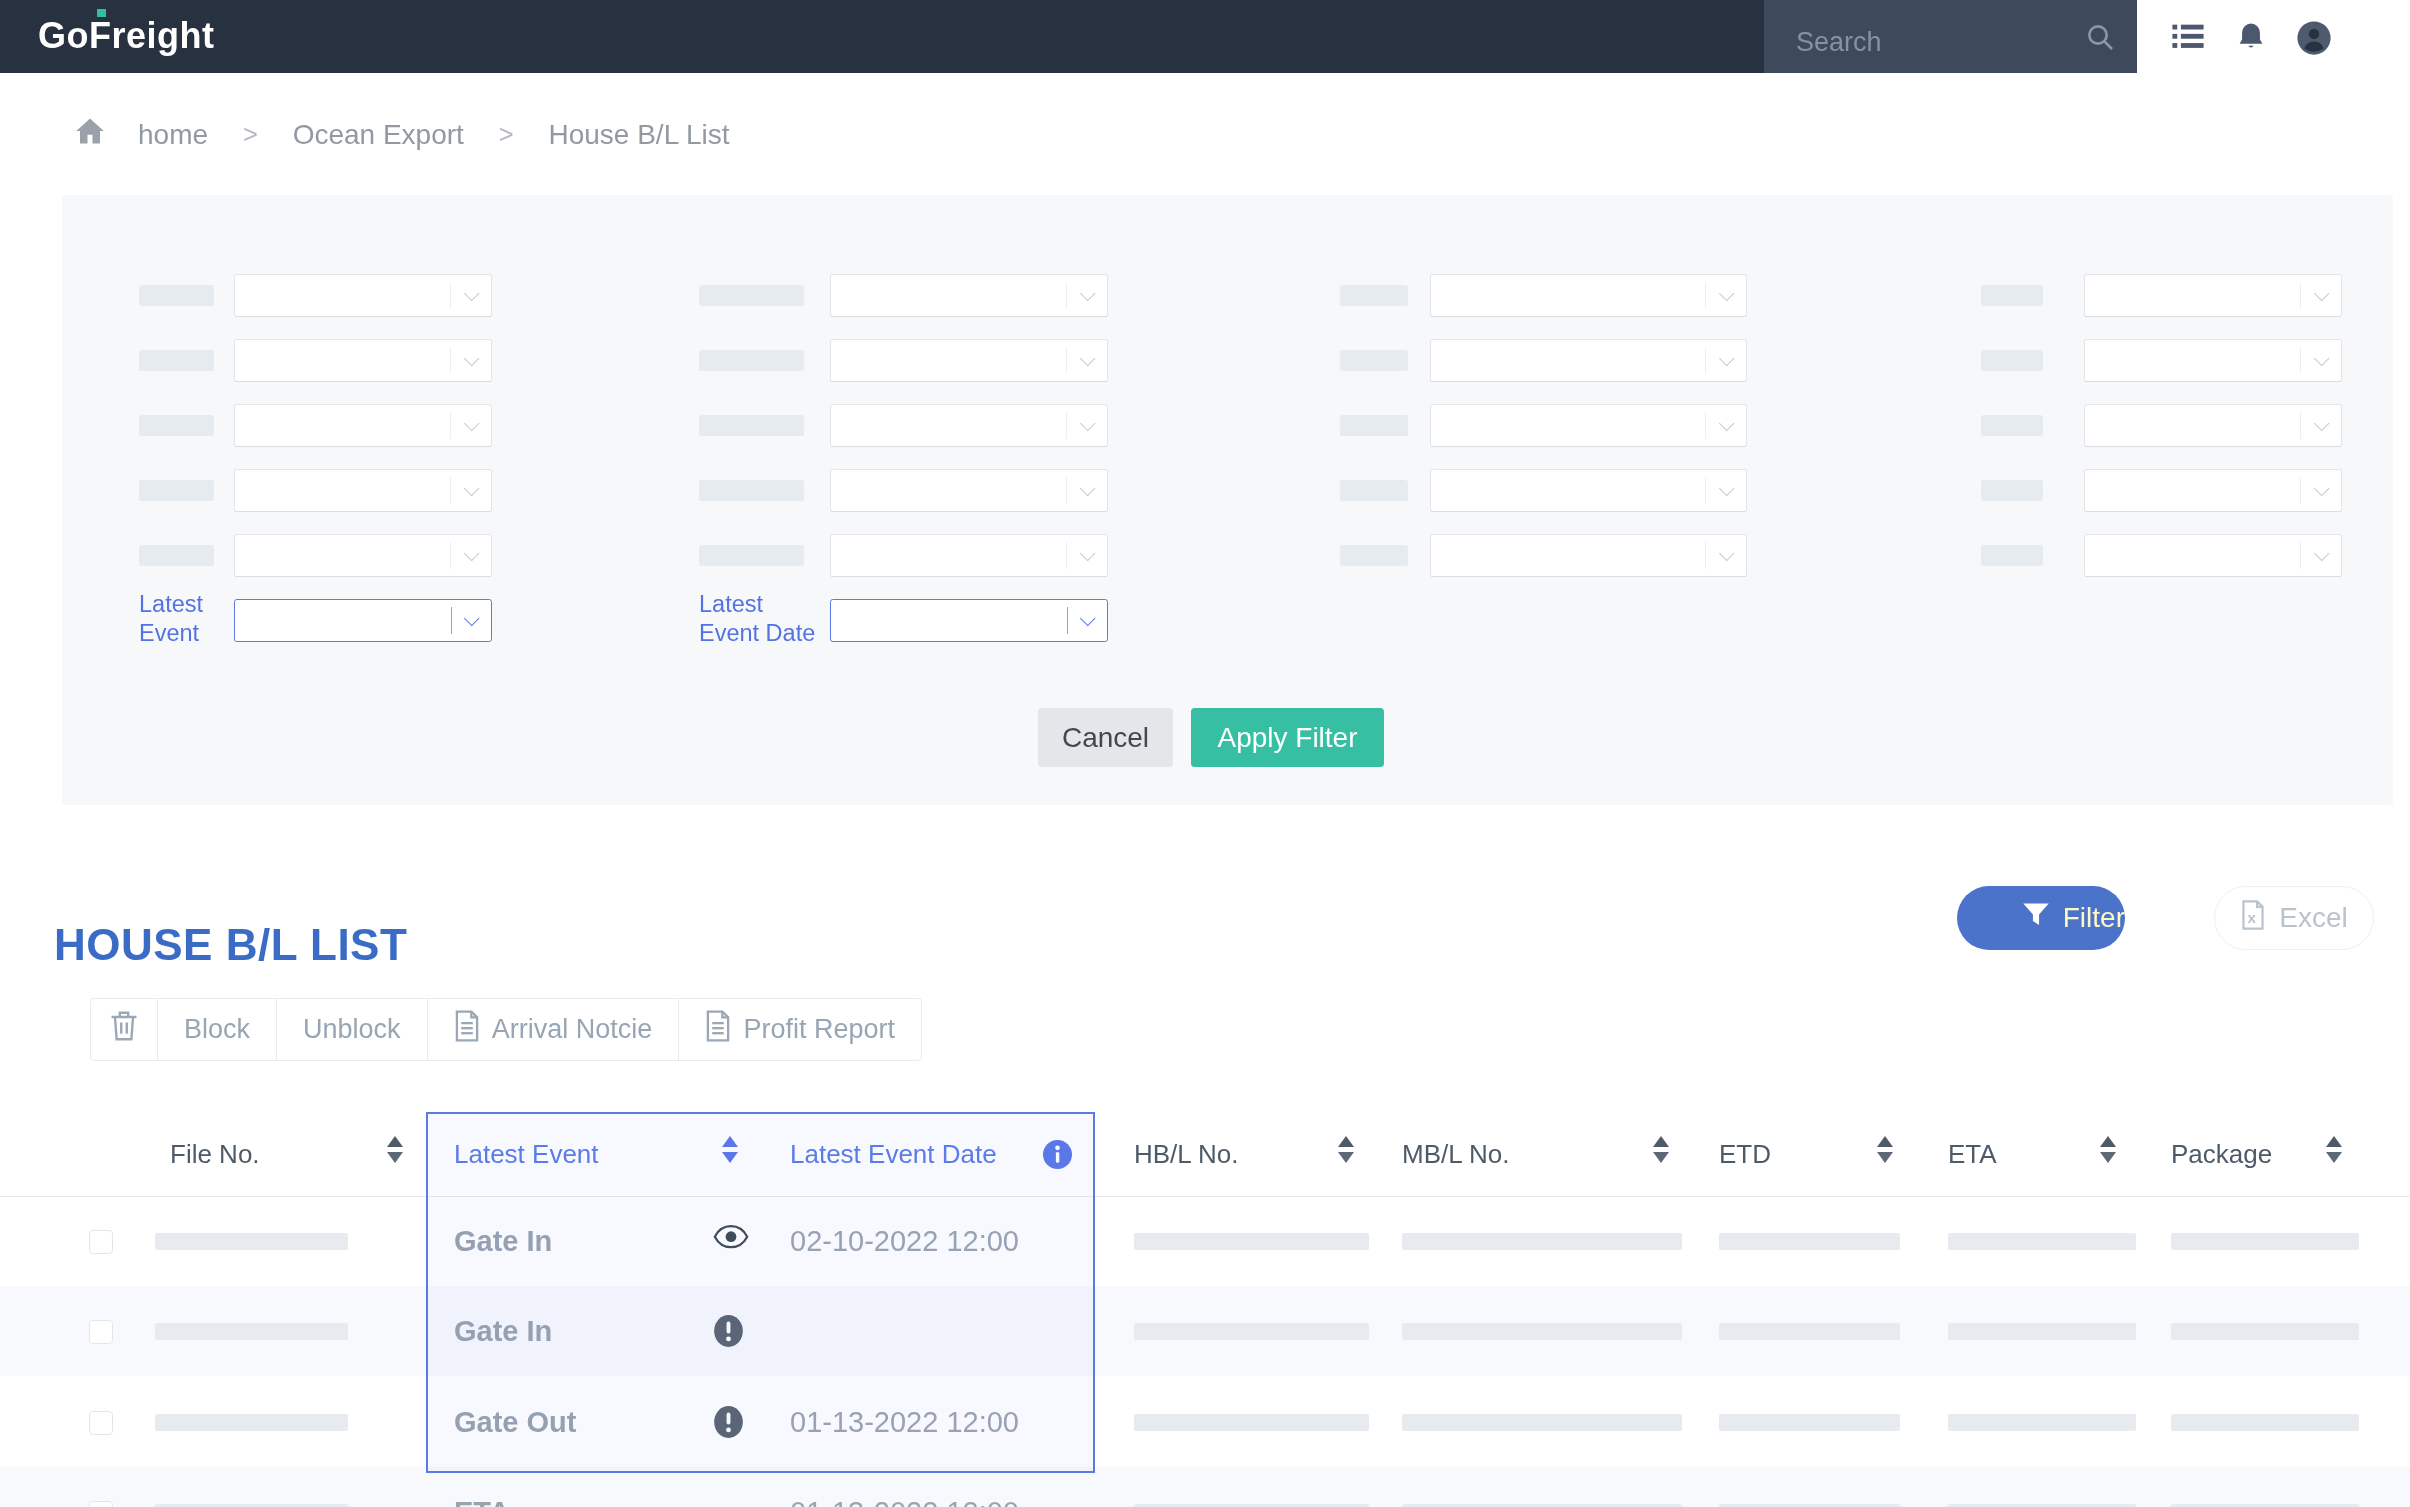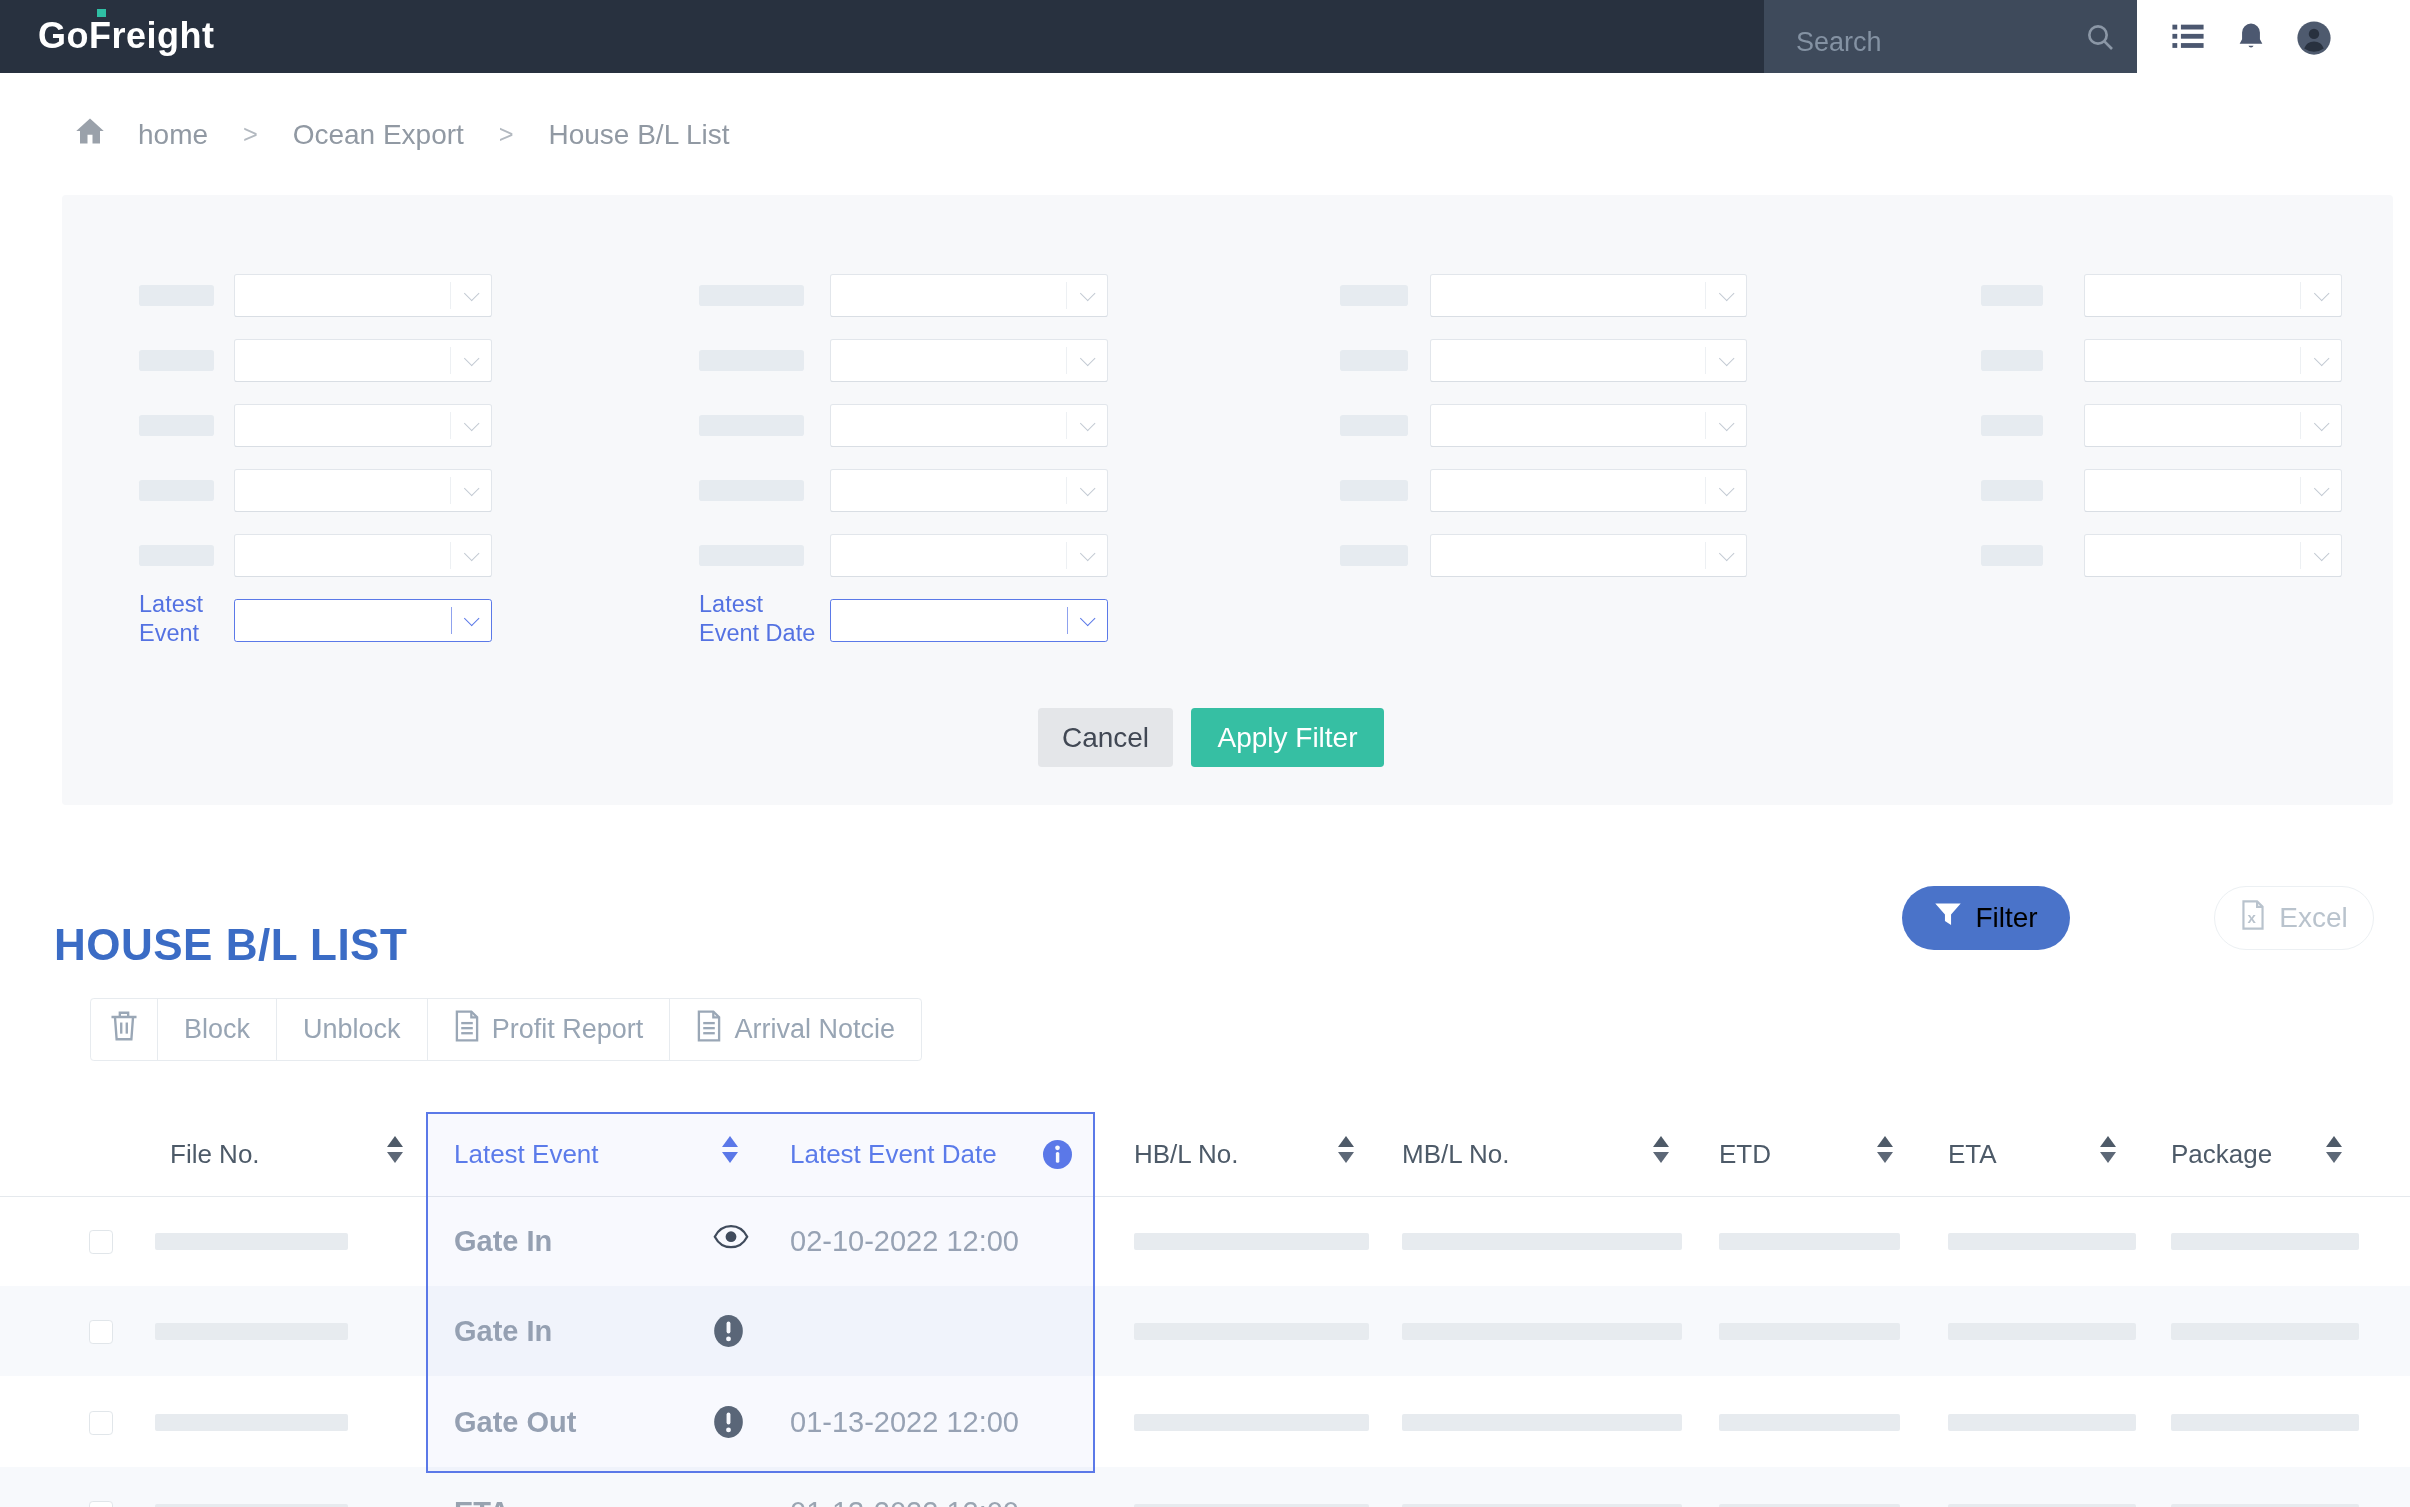--- a/index.html
+++ b/index.html
@@ -46,21 +46,21 @@
   .btn{position:absolute;height:59px;border:none;border-radius:3.8px;font-size:28px;cursor:pointer;
         font-family:"Liberation Sans","DejaVu Sans",sans-serif;}
   .btn-cancel{left:976px;top:513px;width:135px;background:#e4e6e9;color:#414854;}
   .btn-apply{left:1129px;top:513px;width:193px;background:#36bfa3;color:#ffffff;}
 
   
   .page-title{position:absolute;left:54px;top:891px;font-size:44px;font-weight:700;
         color:#3b6cc5;letter-spacing:0.5px;}
   .pill{position:absolute;top:886px;height:64px;border-radius:32px;display:flex;align-items:center;
         justify-content:center;gap:13px;font-size:28px;box-sizing:border-box;cursor:pointer;}
-  .pill-filter{left:1902px;width:168px;background:#4a73c9;color:#000000;}
+  .pill-filter{left:1957px;width:168px;background:#4a73c9;color:#fef9c3;justify-content:flex-end;}
   .pill-excel{left:2214px;width:160px;background:#fff;border:1.9px solid #ecf0f3;color:#b9c3cd;}
 
   
   .toolbar{position:absolute;left:54px;top:998px;height:63px;display:flex;background:#fff;
         border:0.9px solid #e7ebef;border-radius:3.8px;box-sizing:border-box;margin-left:36px;}
   .tb-item{display:flex;align-items:center;gap:12.2px;padding:0 26px;font-size:27px;color:#98a5b4;
         cursor:pointer;white-space:nowrap;background:none;border:none;
         font-family:"Liberation Sans","DejaVu Sans",sans-serif;}
   .tb-item + .tb-item{border-left:0.9px solid #e7ebef;}
   .tb-trash{padding:0 19px;}
@@ -245,33 +245,33 @@
     <button class="tb-item">
       <span>
         <svg width="26" height="32" viewBox="0 0 18 22" fill="none" stroke="#9aa7b6" stroke-width="1.6">
           <path d="M2 1h10l4 4v16H2z"></path>
             <path d="M12 1v4h4"></path>
           <line x1="5" y1="9" x2="13" y2="9"></line>
             <line x1="5" y1="12.5" x2="13" y2="12.5"></line>
           <line x1="5" y1="16" x2="13" y2="16"></line>
         </svg>
       </span>
-      <span>Profit Report</span>
+      <span>Arrival Notcie</span>
     </button>
     <button class="tb-item">
       <span>
         <svg width="26" height="32" viewBox="0 0 18 22" fill="none" stroke="#9aa7b6" stroke-width="1.6">
           <path d="M2 1h10l4 4v16H2z"></path>
             <path d="M12 1v4h4"></path>
           <line x1="5" y1="9" x2="13" y2="9"></line>
             <line x1="5" y1="12.5" x2="13" y2="12.5"></line>
           <line x1="5" y1="16" x2="13" y2="16"></line>
         </svg>
       </span>
-      <span>Arrival Notcie</span>
+      <span>Profit Report</span>
     </button>
   </div>
 
   <div class="thead">
     <div class="th" style="left:170px">File No.</div>
     <span class="sort" style="left:387px">
       <span class="tri-up"></span>
         <span class="tri-down"></span>
       </span>
 

